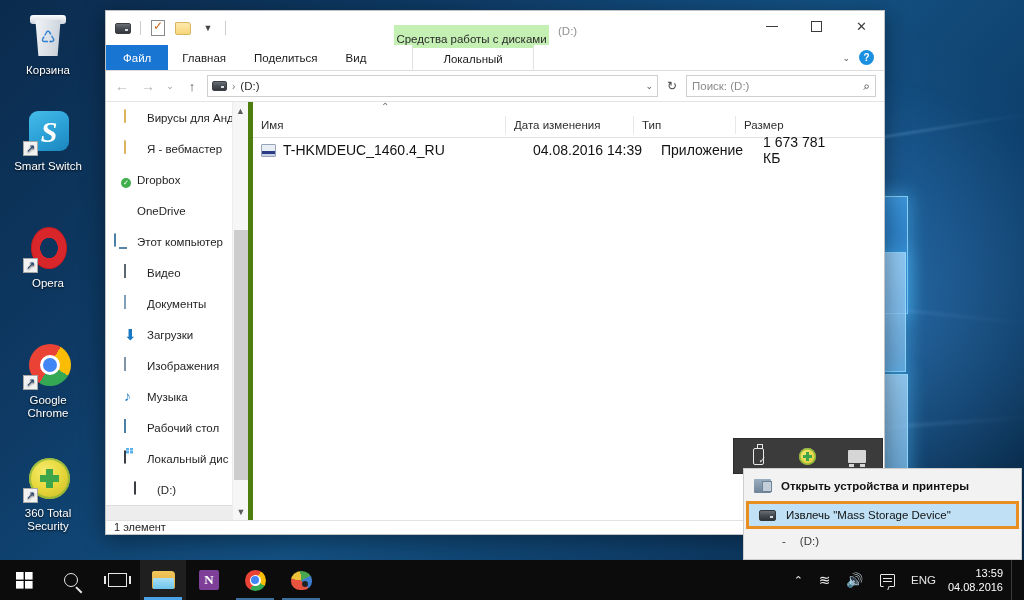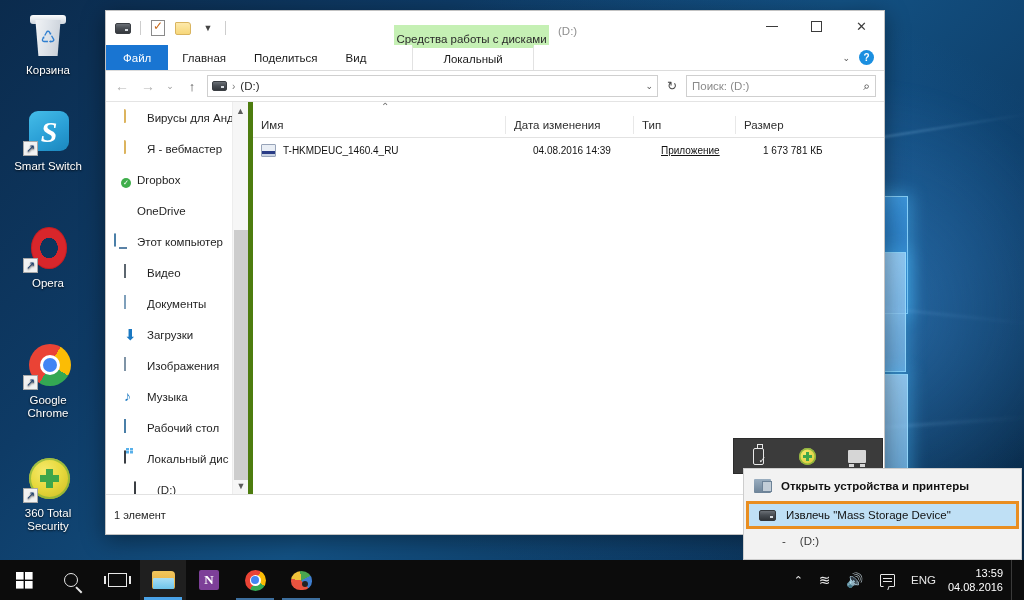--- a/index.html
+++ b/index.html
@@ -316,34 +316,34 @@
   #colheads {
     height: 26px; display: flex; align-items: center;
     border-bottom: 1px solid #e2e2e2; font-size: 11.5px; color: #2e2e2e;
   }
   .ch { padding-left: 8px; border-left: 1px solid #e8e8e8; height: 18px; display: flex; align-items: center; }
   .ch:first-child { border-left: none; }
   #ch-name { width: 252px; }
   #ch-date { width: 128px; }
   #ch-type { width: 102px; }
   #ch-size { width: 90px; }
-  .frow { height: 24px; display: flex; font-size: 10px; color: #121212; }
+  .frow { height: 24px; display: flex; font-size: 14px; color: #121212; }
   .fcell { padding-left: 8px; display: flex; align-items: center; gap: 7px; }
   .fc-name { width: 252px; }
   .fc-date { width: 128px; margin-left: 20px; }
-  .fc-type { width: 102px; text-decoration: underline; }
+  .fc-type { width: 102px; }
   .fc-size { width: 90px; }
   .appico {
     width: 15px; height: 13px; flex: 0 0 15px;
     background: linear-gradient(180deg,#e9eef5 0 52%, #2a3c86 53% 78%, #c9d2e2 79% 100%);
     border: 1px solid #97a3b8; border-radius: 1px;
   }
   #statusbar {
-    height: 40px; border-top: 1px solid #e2e2e2; background: #fff;
-    display: flex; align-items: center; padding-left: 8px;
+    height: 14px; border-top: 1px solid #e2e2e2; background: #fff;
+    display: flex; align-items: flex-start; padding-left: 8px;
     font-size: 11px; color: #1f1f1f;
   }
 
   
   #trayflyout {
     position: absolute; left: 733px; top: 438px; width: 150px; height: 36px;
     background: #3b3b3b; border: 1px solid #2c2c2c;
     display: flex; align-items: center; justify-content: space-around;
   }
   .tfi { width: 24px; height: 24px; display: flex; align-items: center; justify-content: center; position: relative; }

